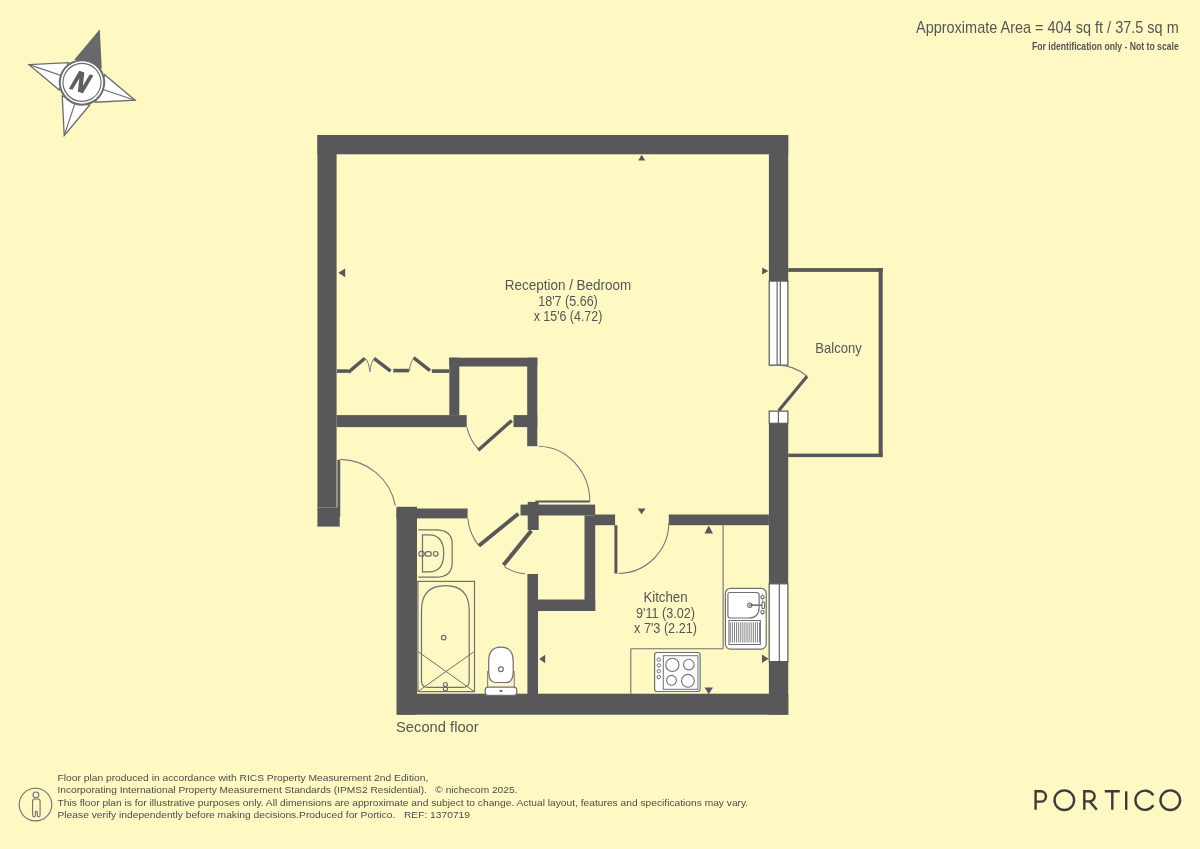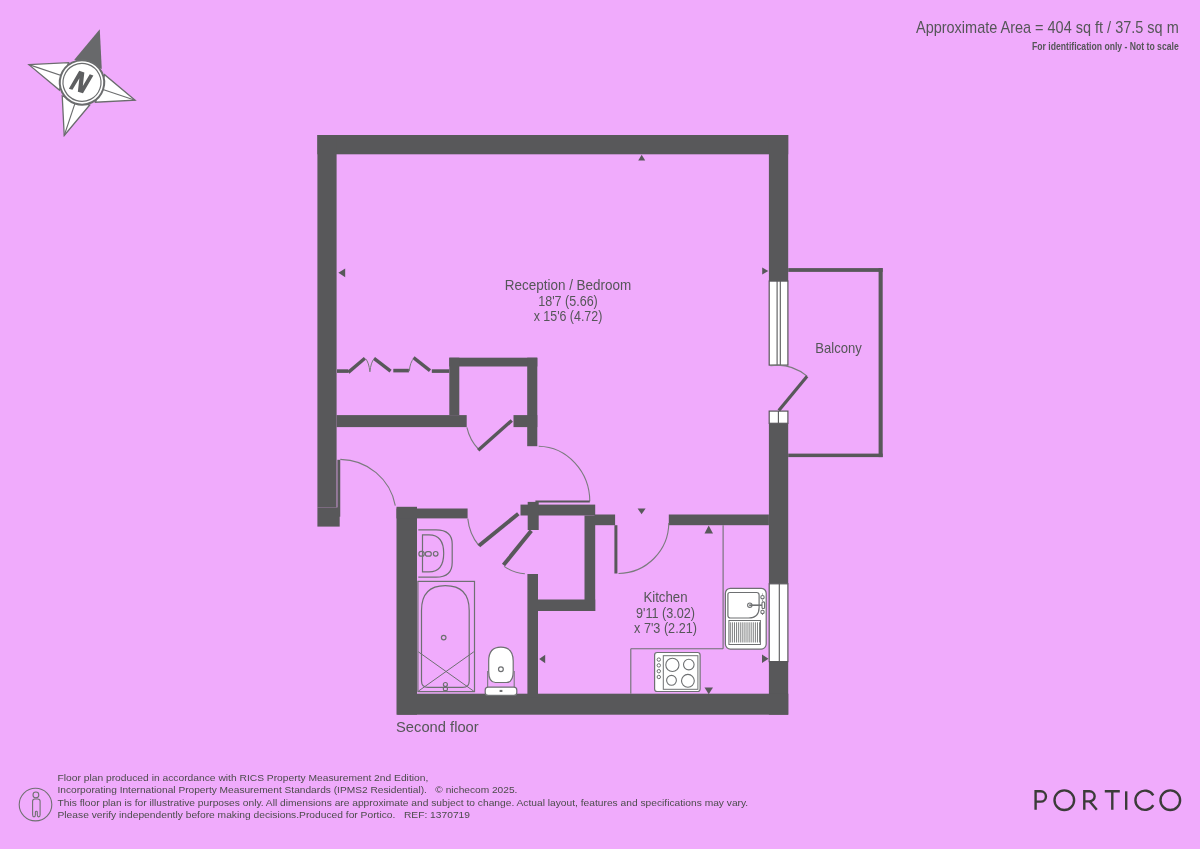--- a/index.html
+++ b/index.html
@@ -1,18 +1,18 @@
 <!DOCTYPE html>
 <html><head>
 <meta charset="utf-8">
 <style>
   html,body{margin:0;padding:0;background:#ffffff;}
   *{box-sizing:border-box;}
   body{font-family:"Liberation Sans", sans-serif;}
-  #page{position:relative;width:1200px;height:849px;overflow:hidden;background:#f0abfc;transform:translateZ(0);will-change:transform;}
+  #page{position:relative;width:1200px;height:849px;overflow:hidden;background:#fef9c3;transform:translateZ(0);will-change:transform;}
 </style>
 </head>
 <body>
 <div id="page">
 <svg width="1200" height="849" viewBox="0 0 1200 849">
 
 <g fill="#58585a" stroke="none">
 
   <rect x="317.4" y="135" width="470.8" height="19.3"></rect>
 

